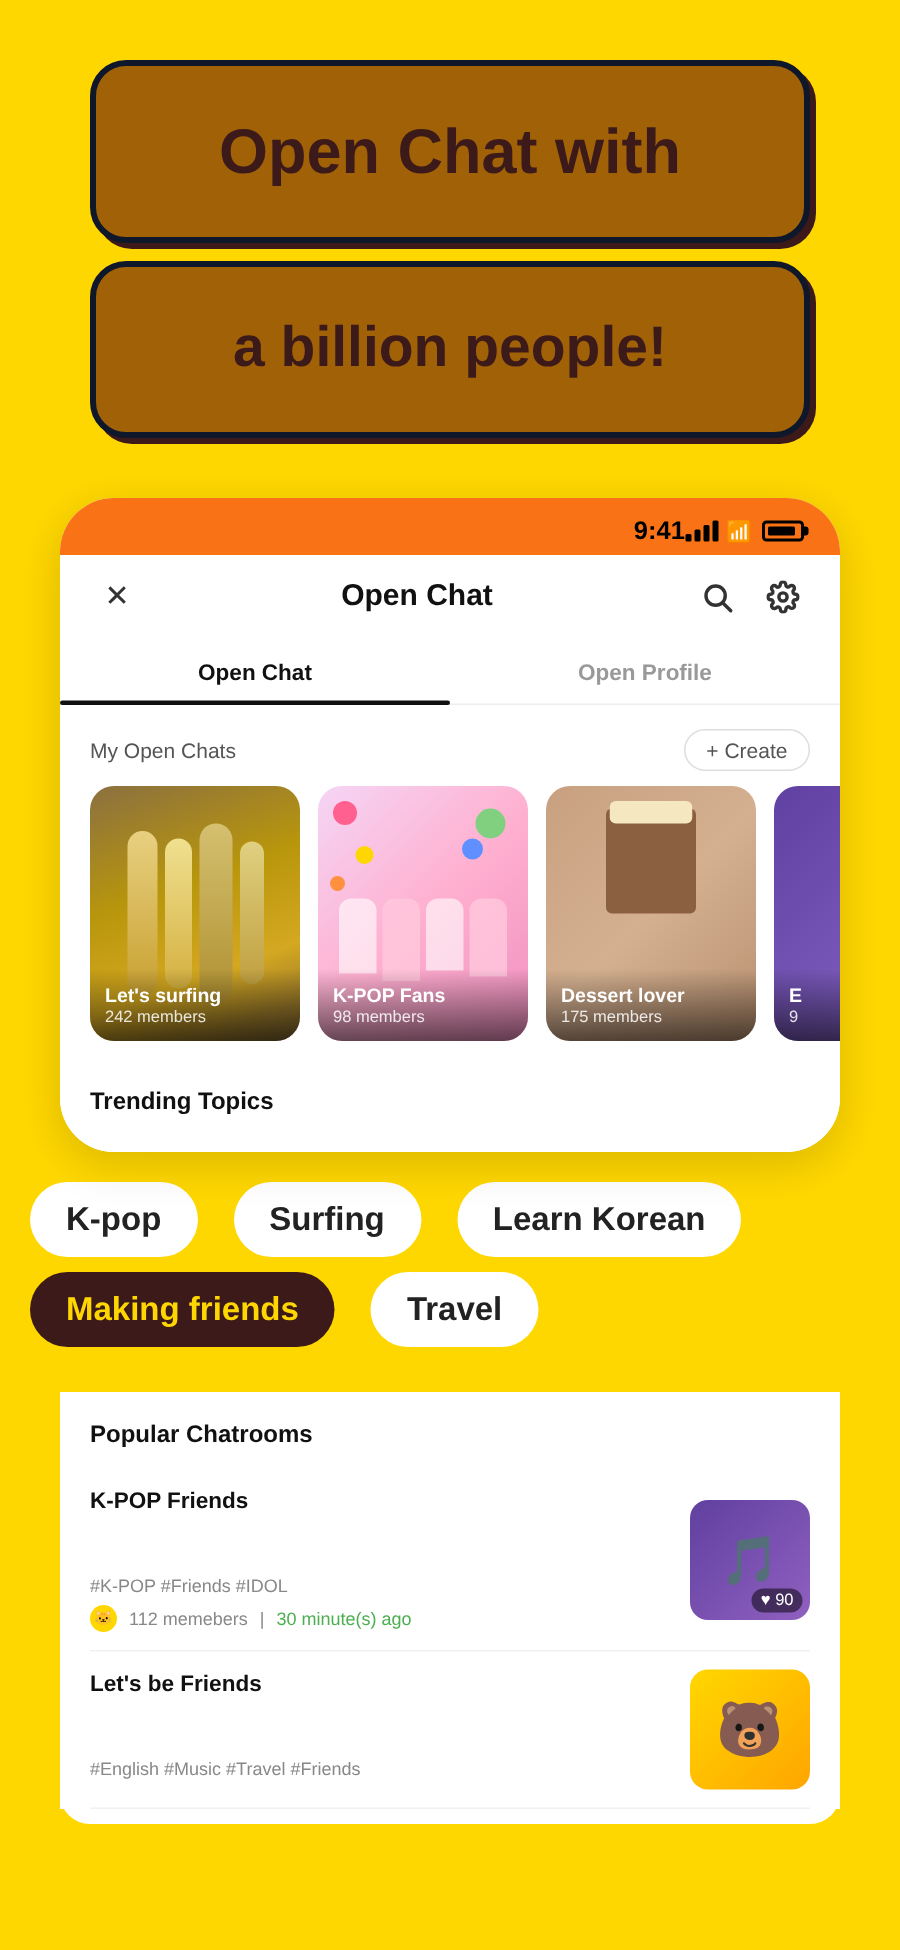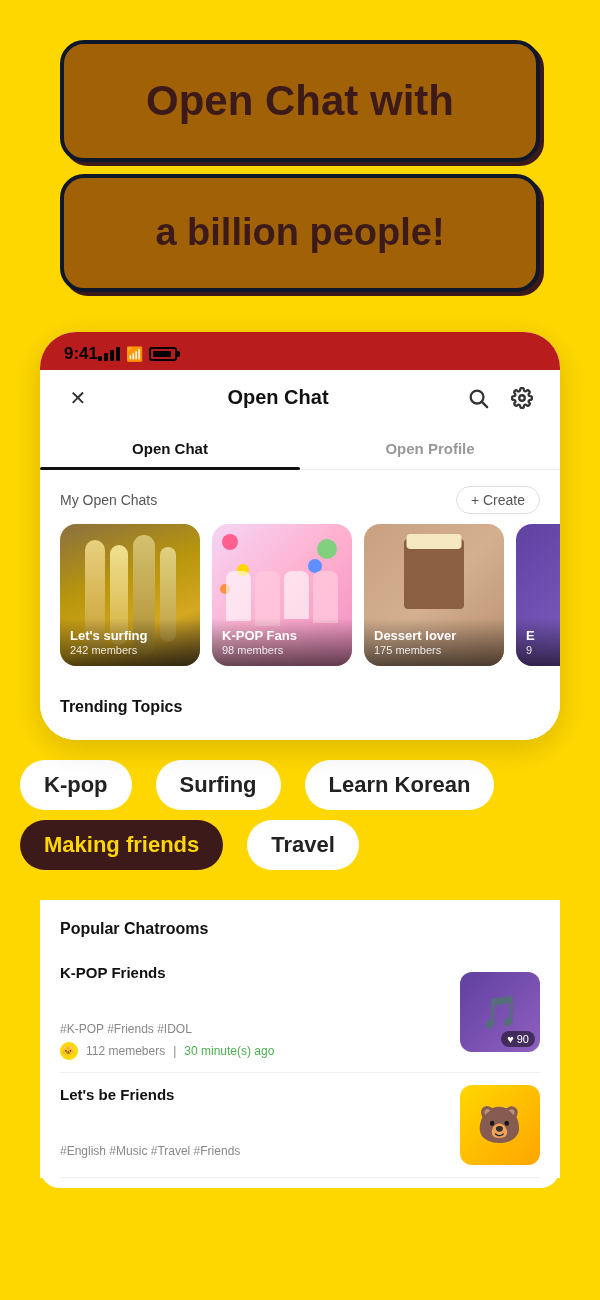--- a/index.html
+++ b/index.html
@@ -49,24 +49,24 @@
       background: white;
       border-radius: 36px;
       overflow: hidden;
       box-shadow: 0 8px 30px rgba(0,0,0,0.15);
       position: relative;
     }
 
     
     .status-bar {
       display: flex;
-      justify-content: flex-start;
+      justify-content: flex-end;
       align-items: center;
       padding: 12px 24px 6px;
-      background: #b91c1c;
+      background: #f97316;
     }
     .status-time {
       font-size: 17px;
       font-weight: 700;
       color: #000;
     }
     .status-icons {
       display: flex;
       align-items: center;
       gap: 6px;
@@ -194,21 +194,21 @@
       overflow-x: auto;
       padding: 0 20px 16px;
       background: white;
       display: flex;
       gap: 12px;
       scrollbar-width: none;
     }
     .chat-card {
       width: 140px;
       min-width: 140px;
-      height: 142px;
+      height: 170px;
       border-radius: 16px;
       overflow: hidden;
       position: relative;
       cursor: pointer;
     }
     .chat-card-overlay {
       position: absolute;
       bottom: 0;
       left: 0;
       right: 0;

